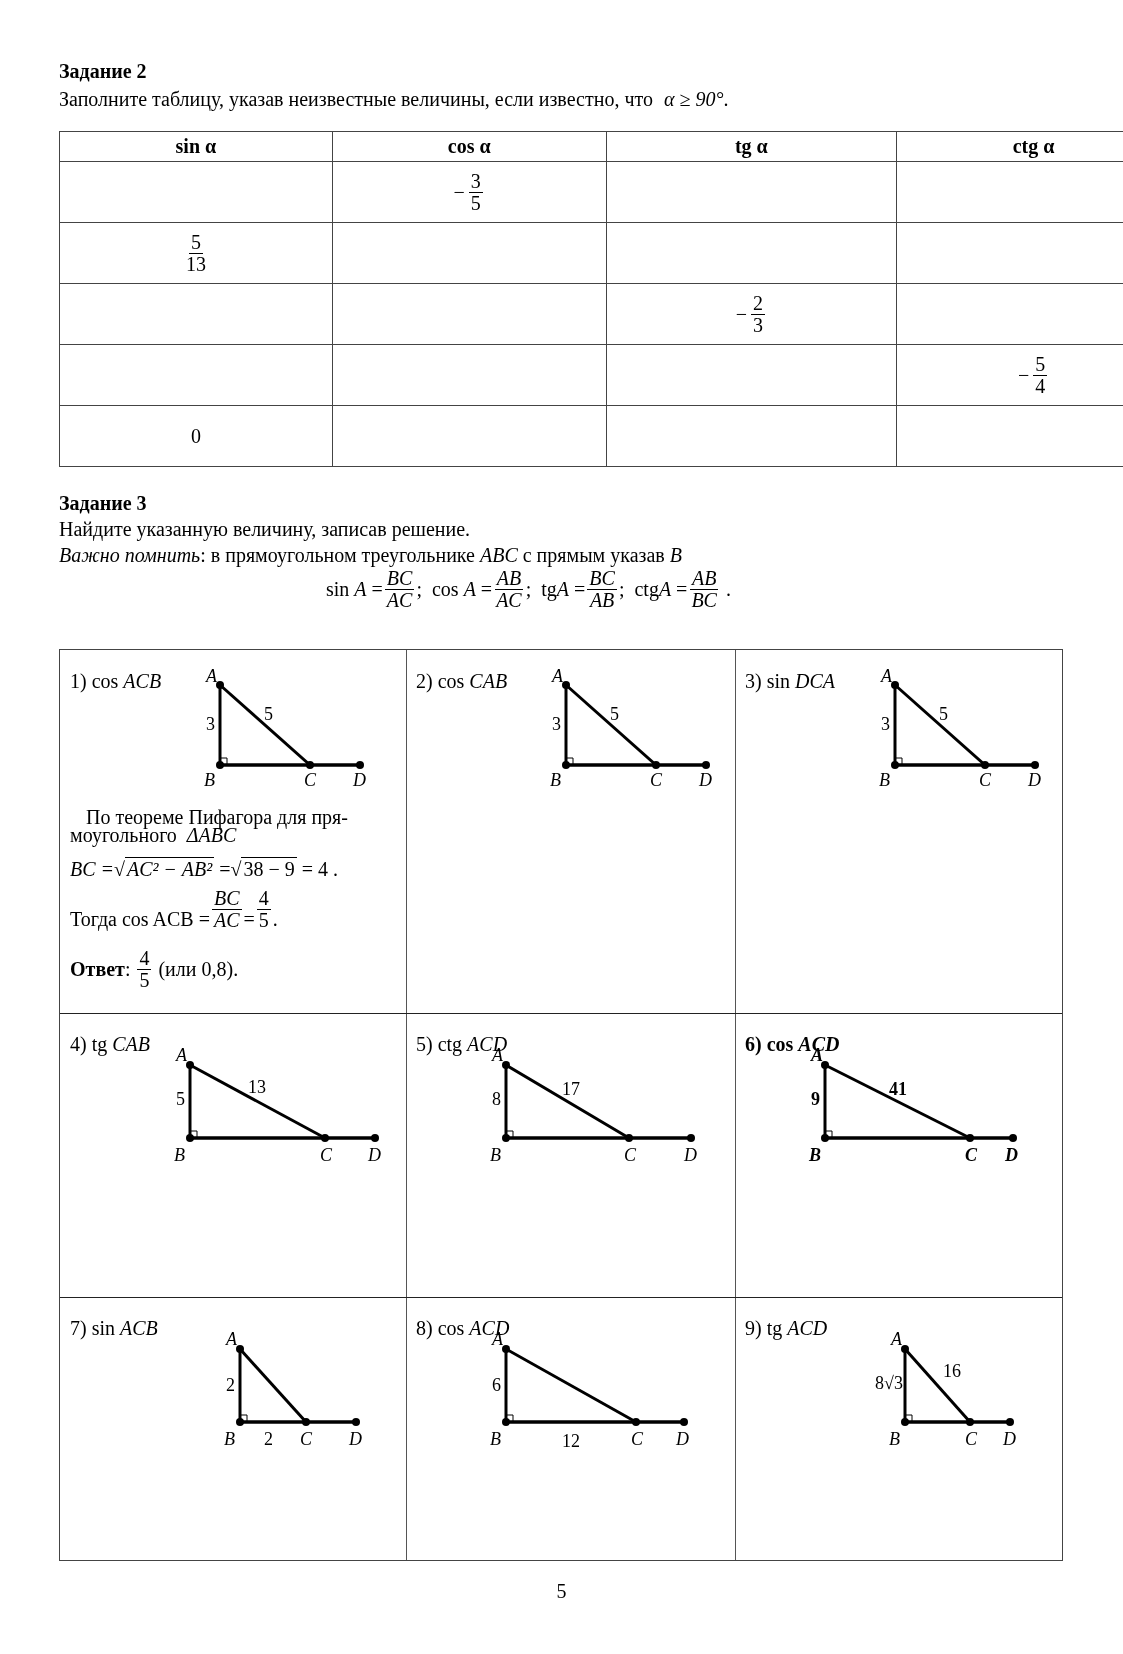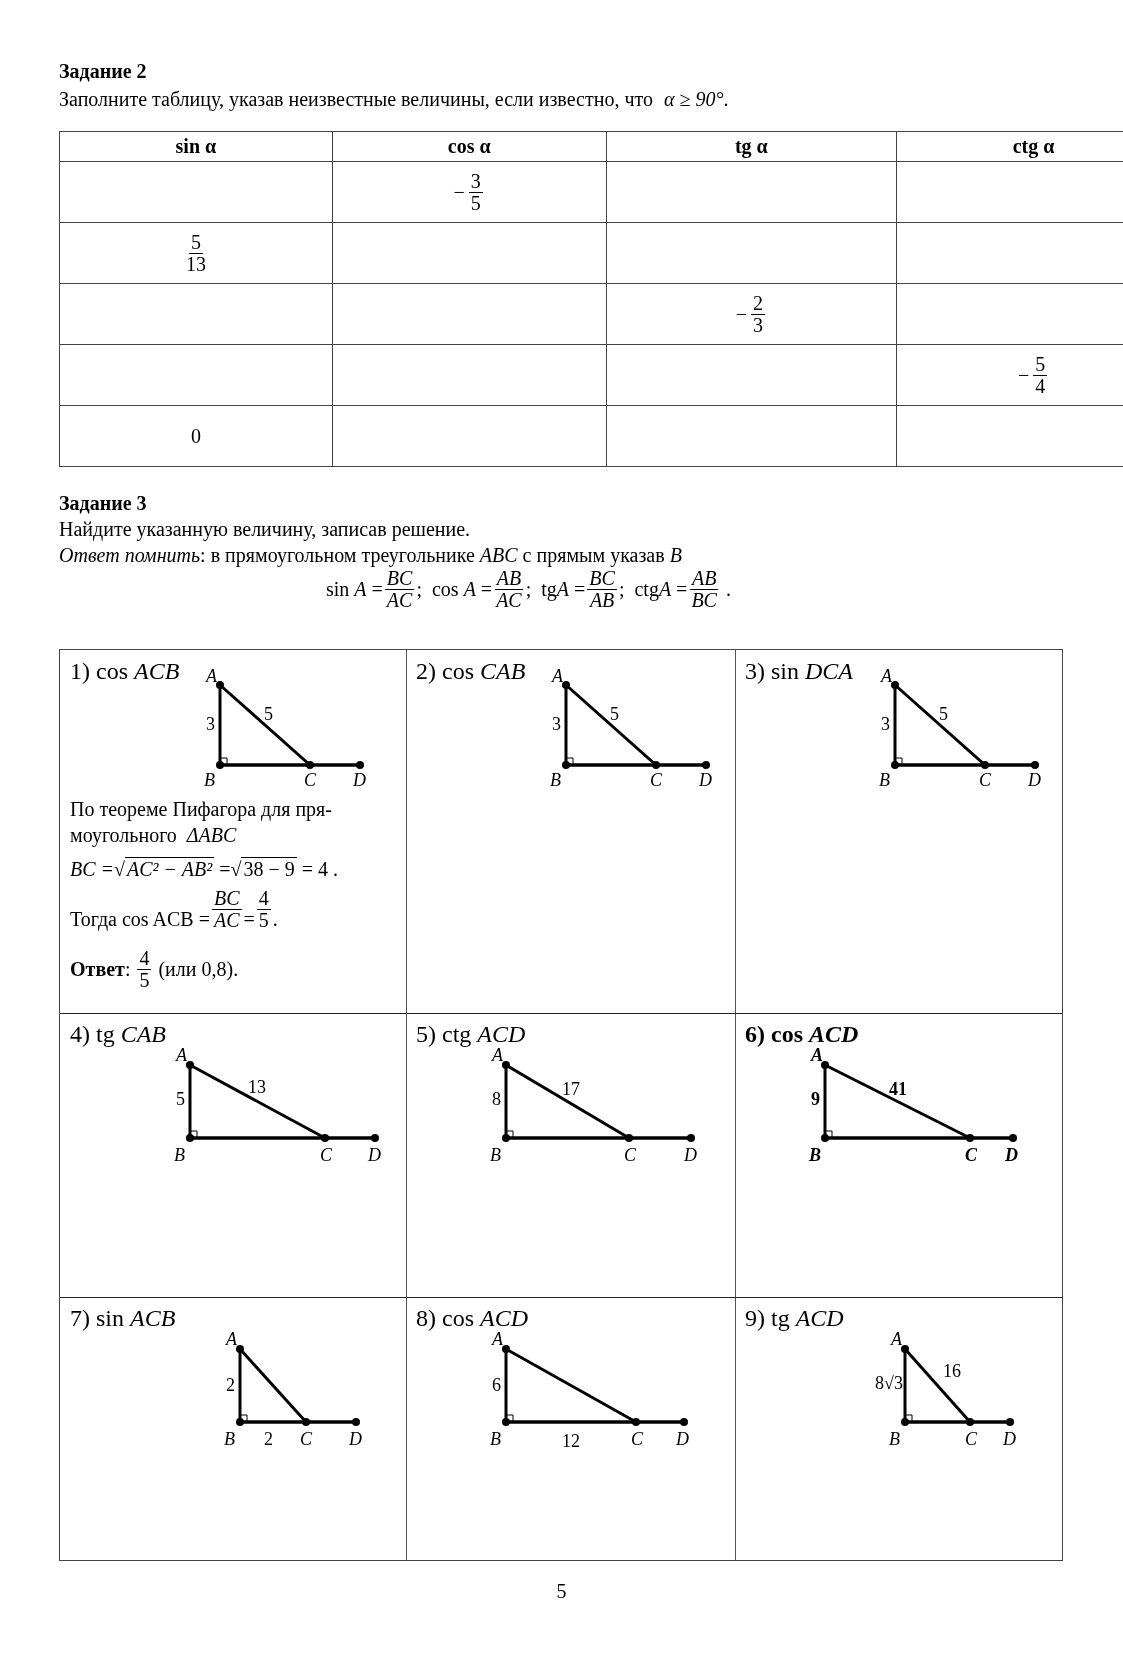--- a/index.html
+++ b/index.html
@@ -13,21 +13,21 @@
   .frac .den { padding:0 2px; }
   .minus { vertical-align:middle; margin-right:2px; }
   table.t2 { position:absolute; left:59px; top:131px; width:1112px; border-collapse:collapse; }
   table.t2 td, table.t2 th { border:1.3px solid #444; text-align:center; vertical-align:middle; padding:0; }
   table.t2 th { height:29px; font-weight:bold; font-size:20px; }
   table.t2 td { height:60px; font-size:20px; }
   .grid { position:absolute; left:59px; top:649px; width:1004px; height:912px; border:1.3px solid #444; box-sizing:border-box; }
   .cell { position:absolute; box-sizing:border-box; }
   .vline { position:absolute; top:0; bottom:0; width:0; border-left:1.3px solid #555; }
   .hline { position:absolute; left:0; right:0; height:0; border-top:1.6px solid #222; }
-  .task-label { position:absolute; left:10px; top:8px; font-size:24px; white-space:nowrap; }
+  .task-label { position:absolute; left:10px; top:20px; font-size:20px; white-space:nowrap; }
   svg text { font-family:"Liberation Serif","DejaVu Serif",serif; font-size:18px; }
   .sol { position:absolute; left:10px; font-size:20px; white-space:nowrap; }
   .sqrt { border-top:1.3px solid #000; padding:0 2px; }
 </style>
 </head>
 <body>
 
 <div class="abs bold" style="left:59px;top:60px;font-size:20px;">Задание 2</div>
 <div class="abs" style="left:59px;top:88px;font-size:20px;white-space:nowrap;">
   <span>Заполните таблицу, указав неизвестные величины, если известно, что</span>
@@ -99,21 +99,21 @@
       <td></td>
       <td></td>
       <td></td>
     </tr>
   </tbody>
 </table>
 
 <div class="abs bold" style="left:59px;top:492px;font-size:20px;">Задание 3</div>
 <div class="abs" style="left:59px;top:518px;font-size:20px;text-align:right;">Найдите указанную величину, записав решение.</div>
 <div class="abs" style="left:59px;top:544px;font-size:20px;white-space:nowrap;">
-  <span class="it">Ответ помнить</span><span>: в прямоугольном треугольнике </span><span class="it">ABC</span><span> с прямым указав </span><span class="it">B</span>
+  <span class="it">Важно помнить</span><span>: в прямоугольном треугольнике </span><span class="it">ABC</span><span> с прямым указав </span><span class="it">B</span>
 </div>
 <div class="abs" style="left:326px;top:568px;font-size:20px;white-space:nowrap;display:flex;align-items:center;">
   <span>sin</span>&nbsp;<span class="it">A</span>&nbsp;=
   <span class="frac it">
       <span class="num">BC</span>
       <span class="den">AC</span>
     </span><span>;</span>&nbsp;&nbsp;
   <span>cos</span>&nbsp;<span class="it">A</span>&nbsp;=
   <span class="frac it">
       <span class="num">AB</span>
@@ -148,21 +148,21 @@
         <circle cx="30" cy="107" r="4"></circle>
         <circle cx="120" cy="107" r="4"></circle>
         <circle cx="170" cy="107" r="4"></circle>
       <text x="16" y="24" font-style="italic">A</text>
         <text x="14" y="128" font-style="italic">B</text>
         <text x="114" y="128" font-style="italic">C</text>
         <text x="163" y="128" font-style="italic">D</text>
       <text x="16" y="72">3</text>
         <text x="74" y="62">5</text>
     </svg>
-    <div class="sol" style="top:148px;">По теореме Пифагора для пря-</div>
+    <div class="sol" style="top:156px;margin-left:16px;">По теореме Пифагора для пря-</div>
     <div class="sol" style="top:174px;"><span>моугольного</span>&nbsp;&nbsp;<span class="it">ΔABC</span></div>
     <div class="sol" style="top:208px;">
       <span class="it">BC =</span>√<span class="sqrt it">AC² − AB²</span>&nbsp;<span>=</span>√<span class="sqrt">38 − 9</span>&nbsp;<span>= 4 .</span>
     </div>
     <div class="sol" style="top:238px;display:flex;align-items:flex-end;">
       <span>Тогда</span>&nbsp;<span>cos ACB =</span>
       <span class="frac it">
           <span class="num">BC</span>
           <span class="den">AC</span>
         </span>

